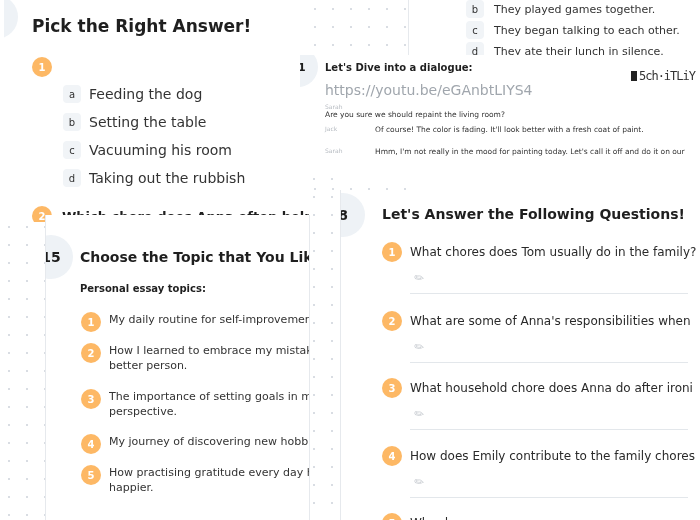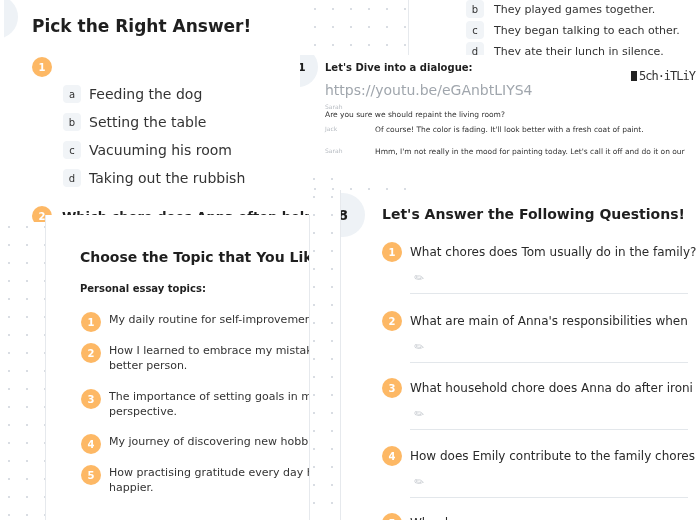--- a/index.html
+++ b/index.html
@@ -130,20 +130,21 @@
     <span class="speaker">Jack</span>
     <span class="line">Of course! The color is fading. It'll look better with a fresh coat of paint.</span>
   </div>
   <div class="row" style="top:92px;">
     <span class="speaker">Sarah</span>
     <span class="line">Hmm, I'm not really in the mood for painting today. Let's call it off and do it on our</span>
   </div>
 </div>
 
 <div class="card" id="cardD">
+  <div class="num-circle" style="left:-17px;top:20px;">15</div>
   <div class="title">Choose the Topic that You Like an</div>
   <div class="subtitle">Personal essay topics:</div>
   <div class="item" style="top:97px;">
     <span class="badge">1</span>
     <span class="txt"><span>My daily routine for self-improvement a</span></span>
   </div>
   <div class="item" style="top:128px;">
     <span class="badge">2</span>
     <span class="txt"><span>How I learned to embrace my mistakes a</span><br><span>better person.</span></span>
   </div>
@@ -169,21 +170,21 @@
         <span class="badge">1</span>
         <span>What chores does Tom usually do in the family?</span>
       </div>
     <div class="answer">
         <span class="pencil">✏</span>
       </div>
   </div>
   <div class="q" style="top:121px;">
     <div class="head">
         <span class="badge">2</span>
-        <span>What are main of Anna's responsibilities when</span>
+        <span>What are some of Anna's responsibilities when</span>
       </div>
     <div class="answer">
         <span class="pencil">✏</span>
       </div>
   </div>
   <div class="q" style="top:188px;">
     <div class="head">
         <span class="badge">3</span>
         <span>What household chore does Anna do after ironi</span>
       </div>

